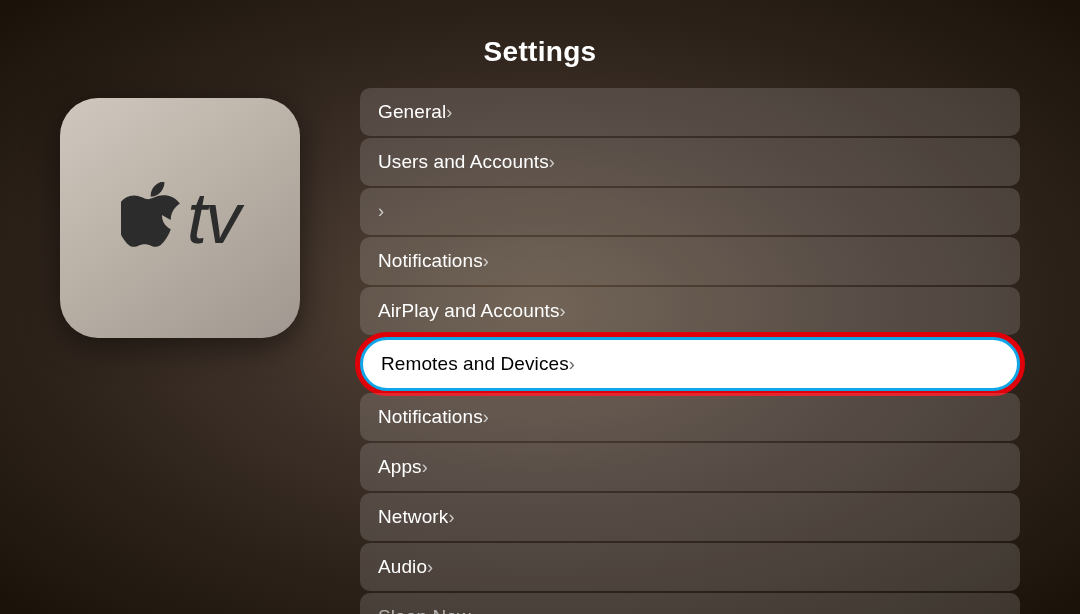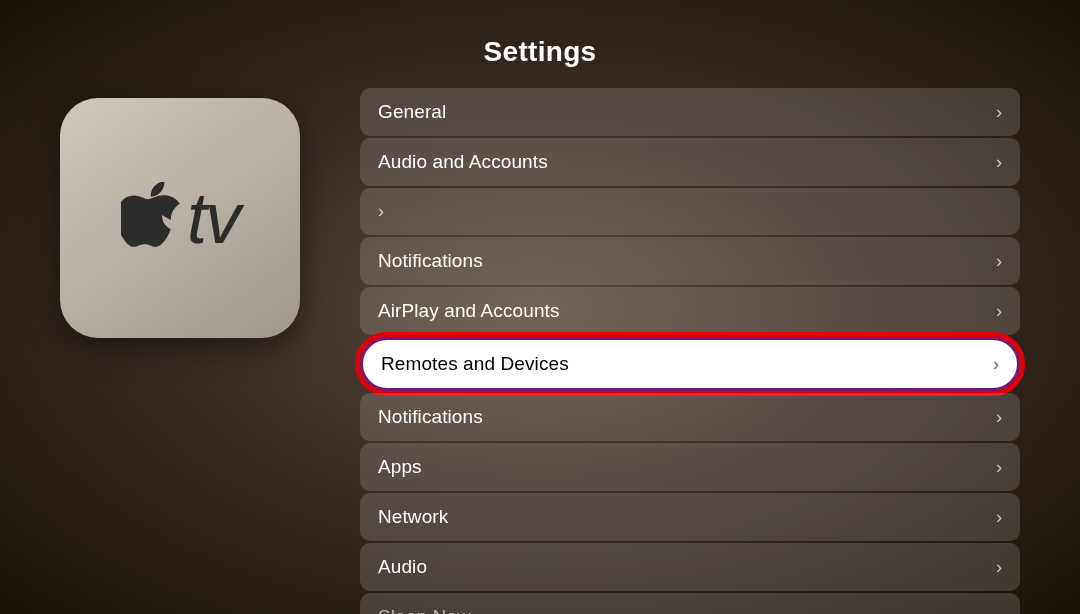--- a/index.html
+++ b/index.html
@@ -74,32 +74,32 @@
       flex: 1;
       display: flex;
       flex-direction: column;
       gap: 2px;
       margin-top: 0;
     }
 
     .settings-item {
       display: flex;
       align-items: center;
-      justify-content: space-between;
+      justify-content: flex-start;
       background: rgba(255, 255, 255, 0.15);
       border-radius: 10px;
       padding: 13px 18px;
       cursor: pointer;
       min-height: 44px;
     }
 
     .settings-item.highlighted {
       background: #ffffff;
       border-radius: 30px;
-      border: 3px solid #701a75;
+      border: 3px solid #0ea5e9;
       outline: 3px solid #e0000a;
       outline-offset: 2px;
       box-shadow: 0 0 0 4px #e0000a;
     }
 
     .settings-item-label {
       color: #ffffff;
       font-size: 19px;
       font-weight: 400;
       letter-spacing: 0.1px;
@@ -139,21 +139,21 @@
       <span class="tv-text">tv</span>
     </div>
   </div>
 
   <div class="settings-list" id="settings-list">
   <div class="settings-item">
         <span class="settings-item-label">General</span>
         <span class="chevron-icon">›</span>
       </div>
       <div class="settings-item">
-        <span class="settings-item-label">Audio and Accounts</span>
+        <span class="settings-item-label">Users and Accounts</span>
         <span class="chevron-icon">›</span>
       </div>
       <div class="settings-item">
         <span class="chevron-icon">›</span>
       </div>
       <div class="settings-item">
         <span class="settings-item-label">Notifications</span>
         <span class="chevron-icon">›</span>
       </div>
       <div class="settings-item">

